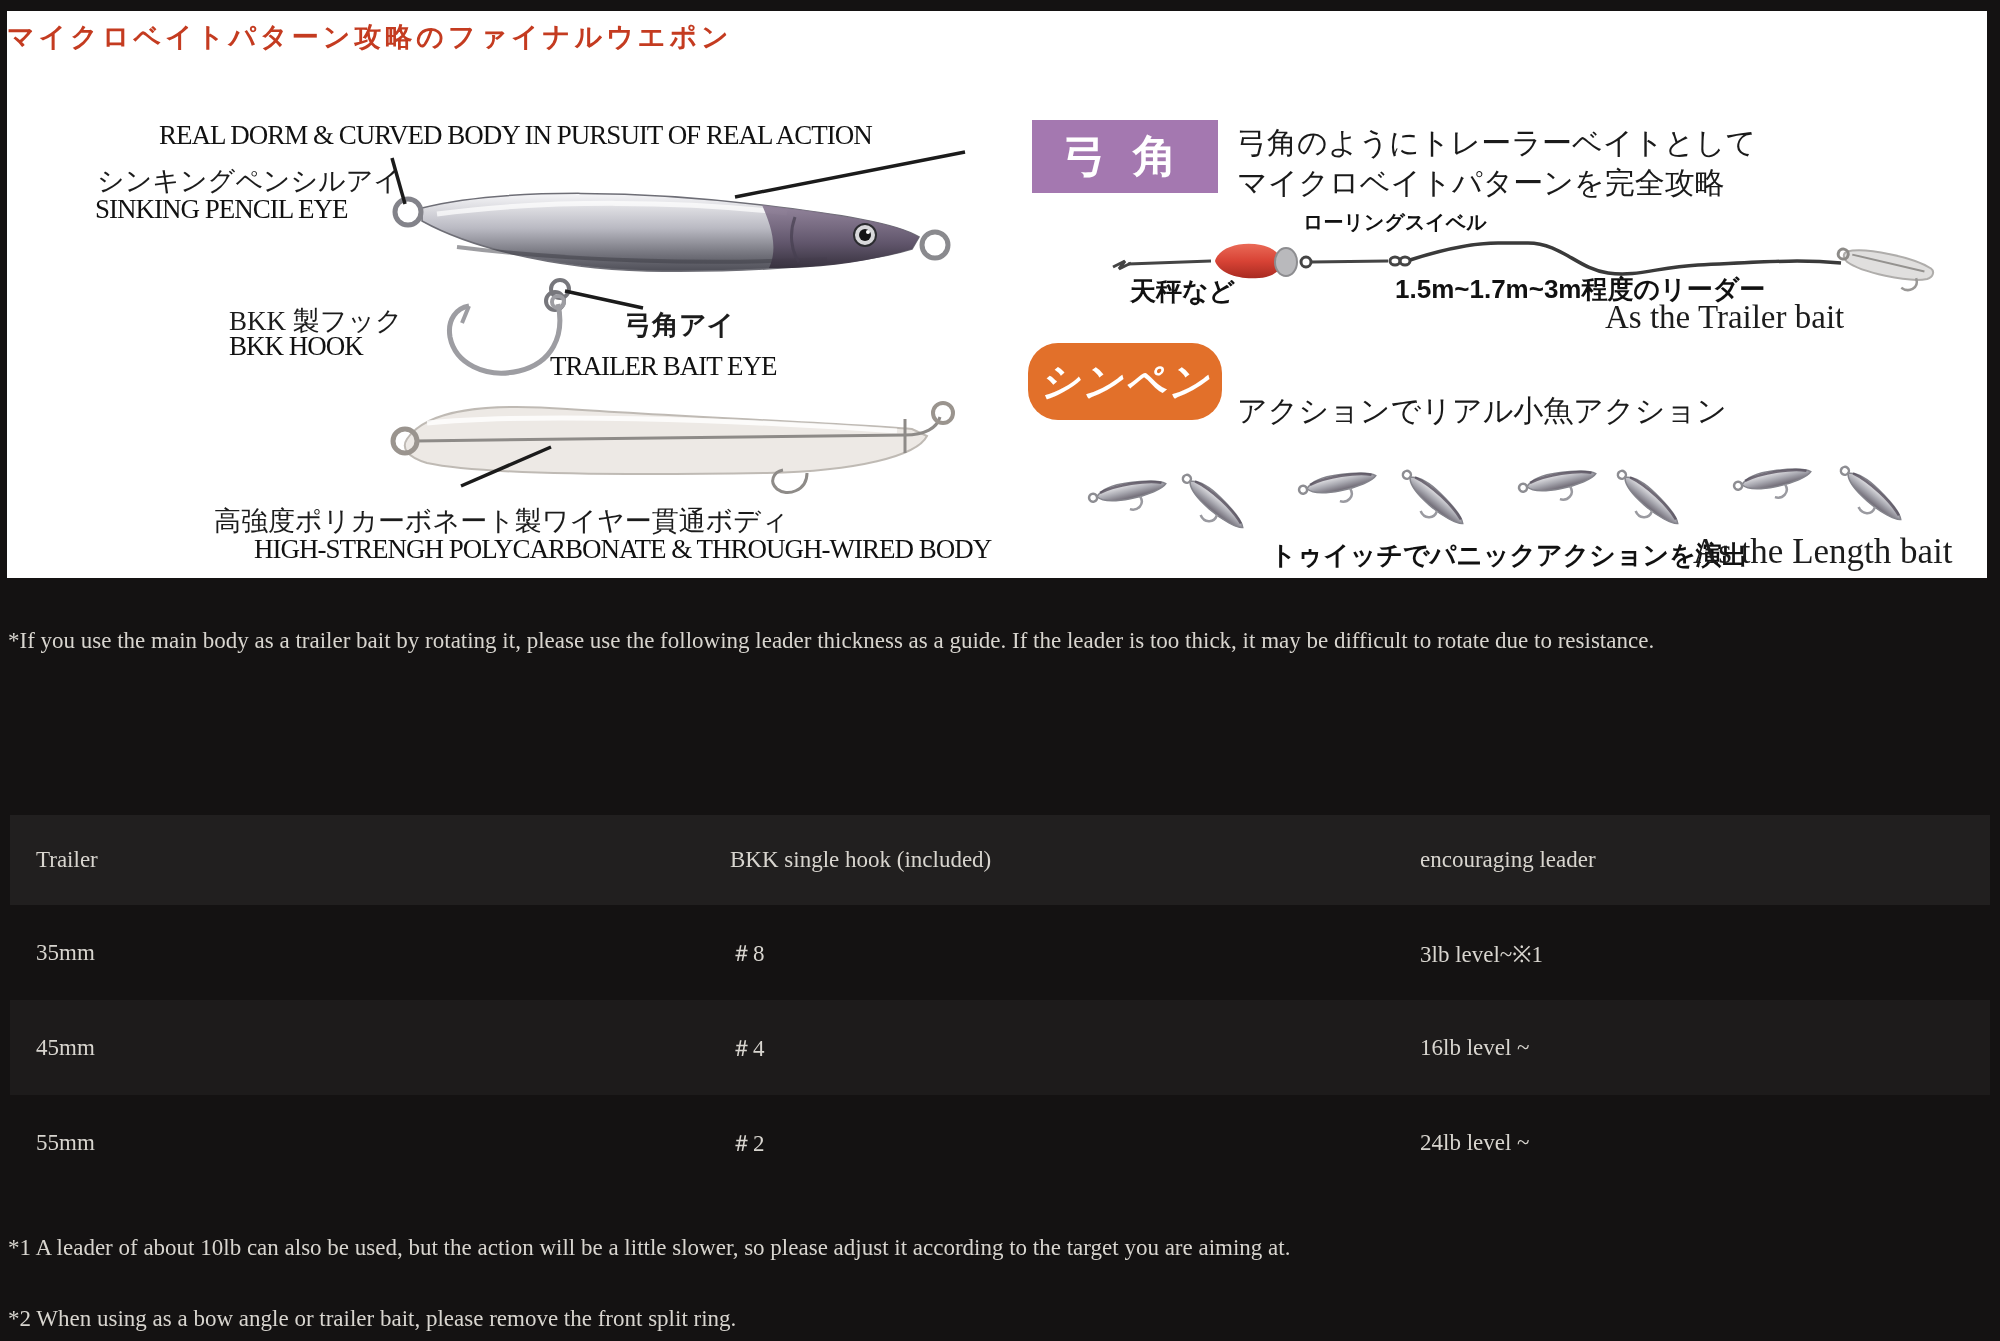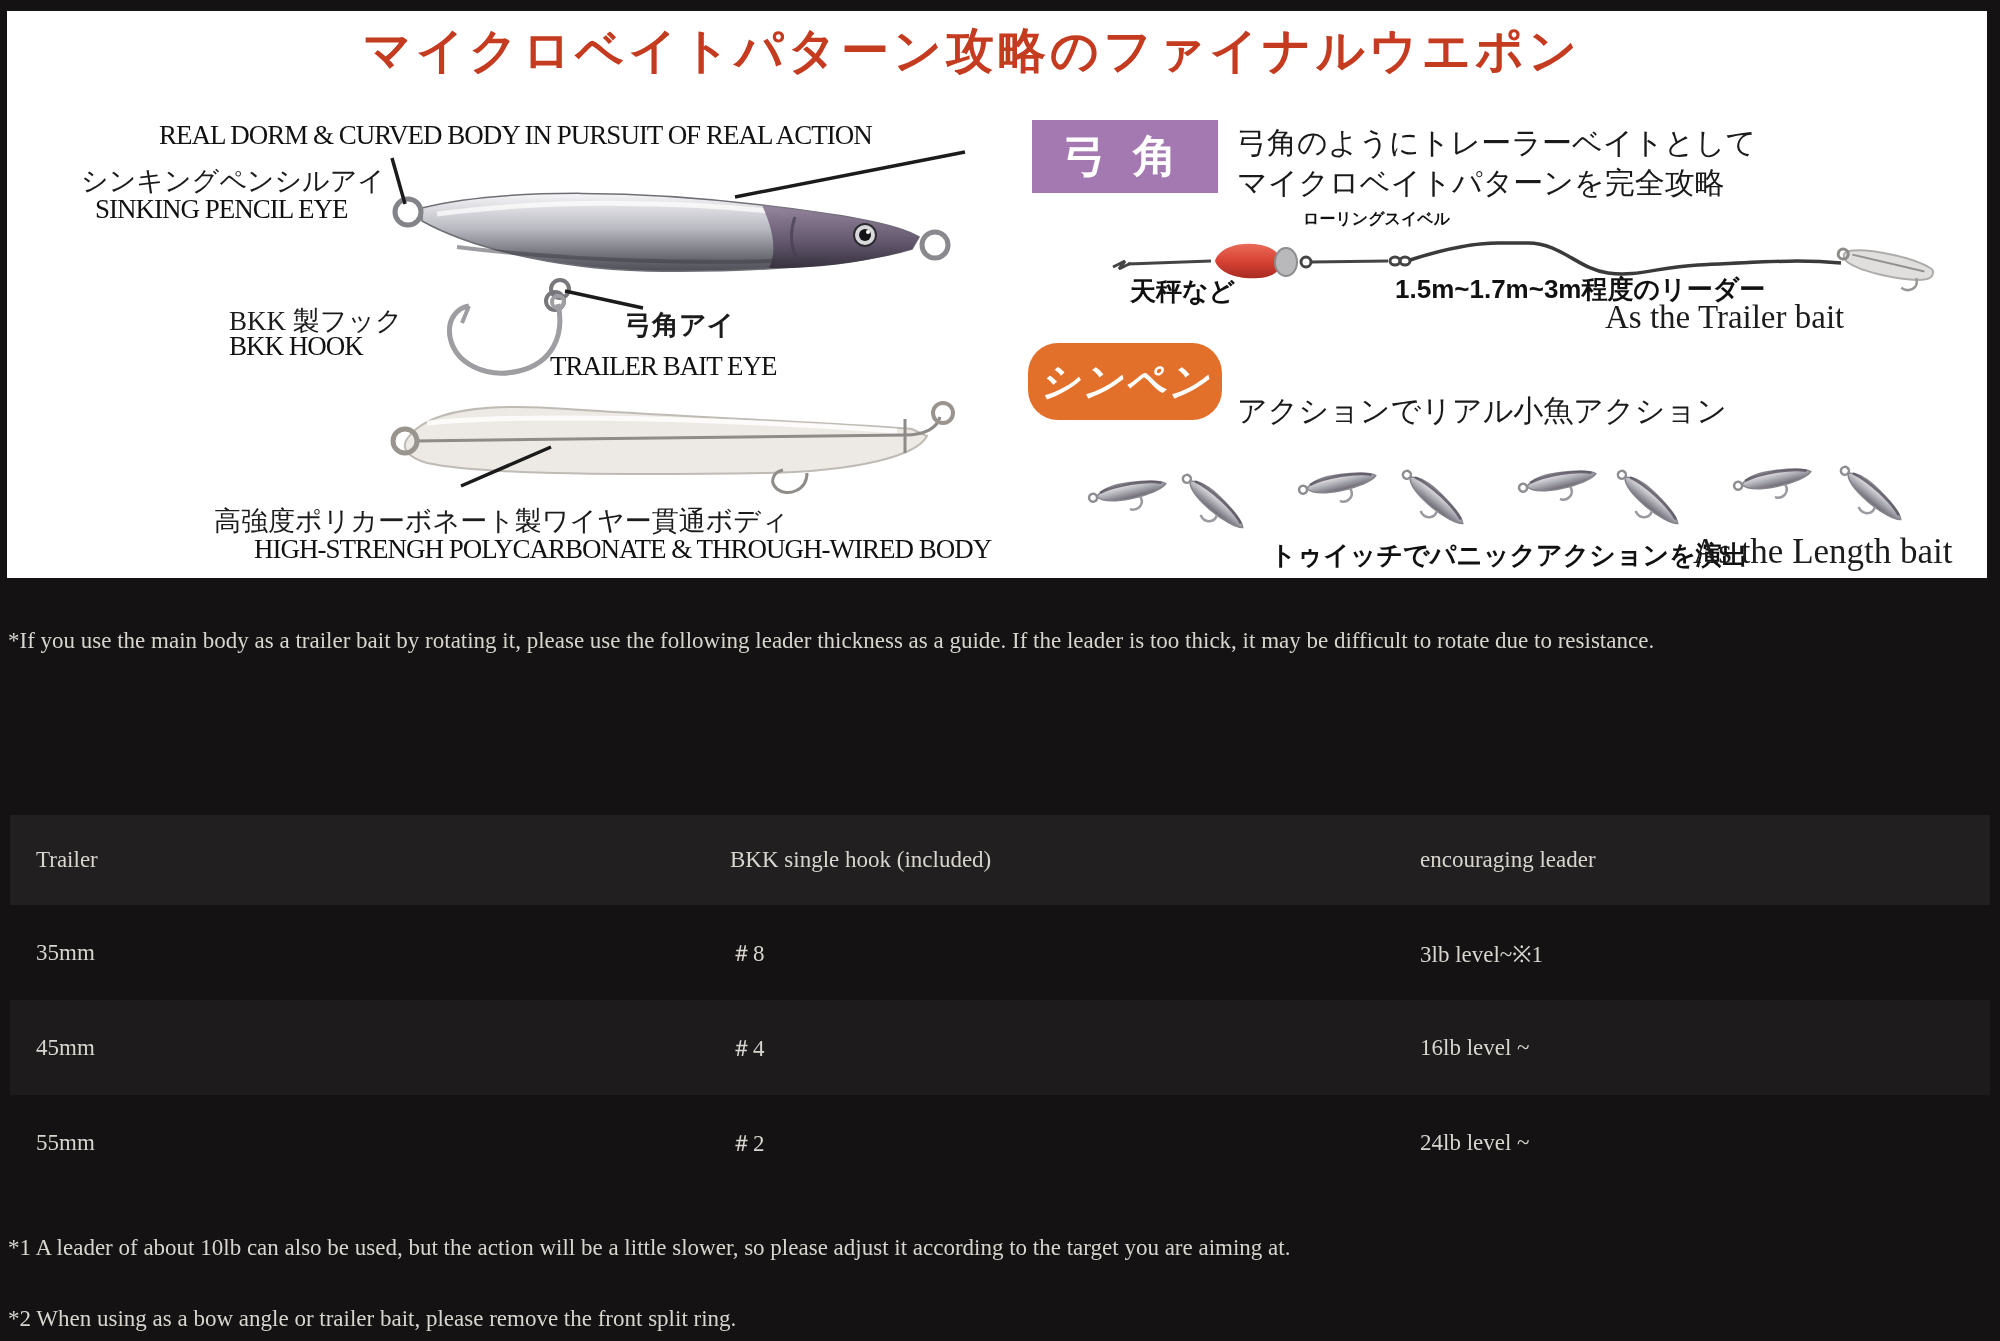--- a/index.html
+++ b/index.html
@@ -1,21 +1,21 @@
 <!DOCTYPE html>
 <html><head>
 <meta charset="utf-8">
 <style>
   html,body{margin:0;padding:0;background:#141212;}
   .page{position:relative;width:2000px;height:1341px;background:#141212;overflow:hidden;
         font-family:"Liberation Serif",serif;color:#d8d5cf;}
   
   .hero{position:absolute;left:7px;top:11px;width:1980px;height:567px;background:#ffffff;}
   .hero *{position:absolute;}
-  .hero-title{left:0;top:8px;width:1930px;text-align:center;font-size:48px;font-weight:bold;
+  .hero-title{left:0;top:8px;width:1930px;font-size:27px;font-weight:bold;
               color:#c43b20;letter-spacing:4px;white-space:nowrap;}
   .jp{color:#1c1c1c;font-size:27px;white-space:nowrap;font-family:"Liberation Serif",serif;}
   .en{color:#111;font-size:27px;white-space:nowrap;font-family:"Liberation Serif",serif;
       letter-spacing:-1px;}
   .lbl{color:#111;font-weight:bold;font-size:25px;white-space:nowrap;
        font-family:"Liberation Sans",sans-serif;}
   .badge{width:186px;height:73px;display:flex;align-items:center;justify-content:center;
          color:#fff;font-weight:bold;white-space:nowrap;}
   .badge-bow{left:1025px;top:109px;background:#a478b0;font-size:44px;letter-spacing:26px;
              padding-left:16px;box-sizing:border-box;}
@@ -99,33 +99,33 @@
 
       <g stroke="#1b1b1b" stroke-width="3.5">
         <path d="M958,141 L728,186"></path>
         <path d="M385,147 L398,193"></path>
         <path d="M636,297 L558,280"></path>
         <path d="M454,475 L544,436"></path>
       </g>
     </svg>
 
     <div class="en" style="left:152px;top:109px;">REAL DORM &amp; CURVED BODY IN PURSUIT OF REAL ACTION</div>
-    <div class="jp" style="left:74px;top:152px;">シンキングペンシルアイ</div>
+    <div class="jp" style="left:90px;top:152px;">シンキングペンシルアイ</div>
     <div class="en" style="left:88px;top:183px;">SINKING PENCIL EYE</div>
     <div class="jp" style="left:222px;top:292px;">BKK 製フック</div>
     <div class="en" style="left:222px;top:320px;">BKK HOOK</div>
     <div class="jp" style="left:618px;top:296px;font-weight:bold;">弓角アイ</div>
     <div class="en" style="left:543px;top:340px;">TRAILER BAIT EYE</div>
     <div class="jp" style="left:207px;top:492px;">高強度ポリカーボネート製ワイヤー貫通ボディ</div>
     <div class="en" style="left:200px;top:523px;margin-left:47px;">HIGH-STRENGH POLYCARBONATE &amp; THROUGH-WIRED BODY</div>
 
     <div class="badge badge-bow">弓角</div>
     <div class="badge-desc" style="left:1230px;top:112px;">弓角のようにトレーラーベイトとして</div>
     <div class="badge-desc" style="left:1230px;top:152px;">マイクロベイトパターンを完全攻略</div>
-    <div class="lbl" style="left:1296px;top:198px;font-size:16px;text-align:center;">ローリングスイベル</div>
+    <div class="lbl" style="left:1296px;top:198px;font-size:20px;text-align:center;">ローリングスイベル</div>
 
     <svg style="left:1066px;top:204px;" width="900" height="80" viewBox="0 0 900 80">
       <defs>
         <linearGradient id="floatGrad" x1="0" y1="0" x2="0" y2="1">
           <stop offset="0" stop-color="#ea6a57"></stop>
             <stop offset="0.5" stop-color="#d84335"></stop>
           <stop offset="1" stop-color="#a82a21"></stop>
         </linearGradient>
       </defs>
       <path d="M40,52 L52,46 L46,54 L58,48" stroke="#444" stroke-width="3" fill="none"></path>

